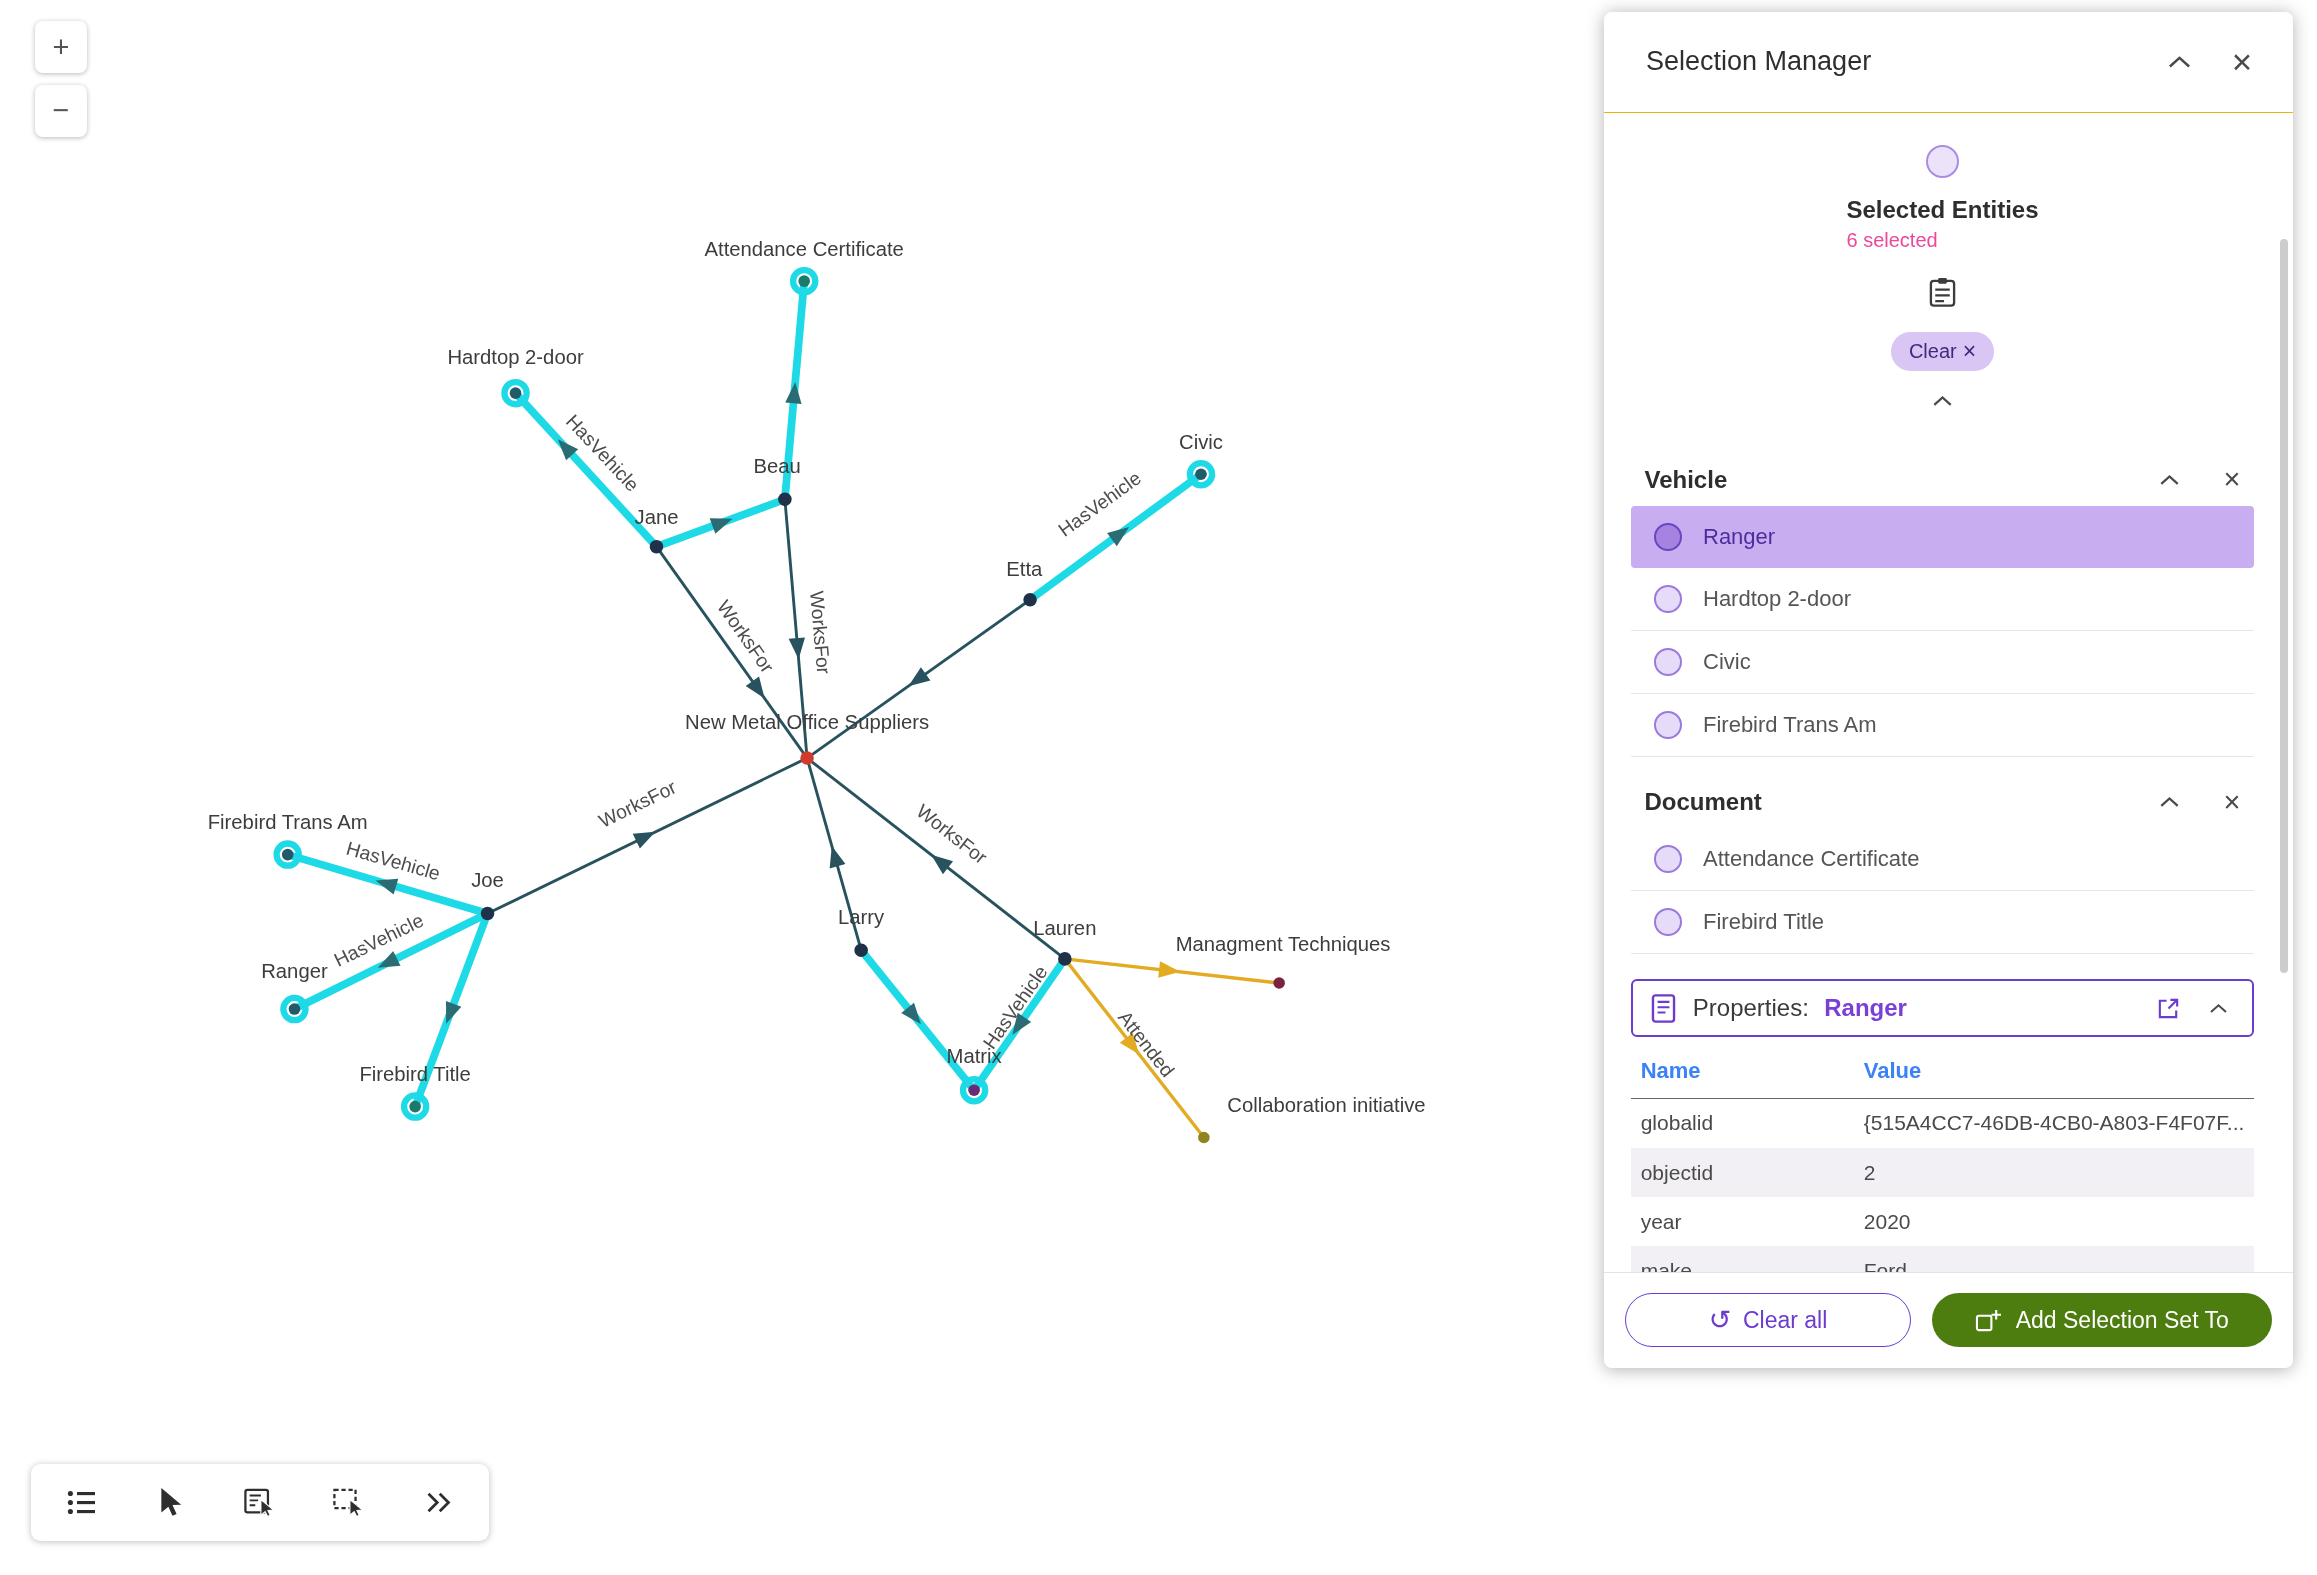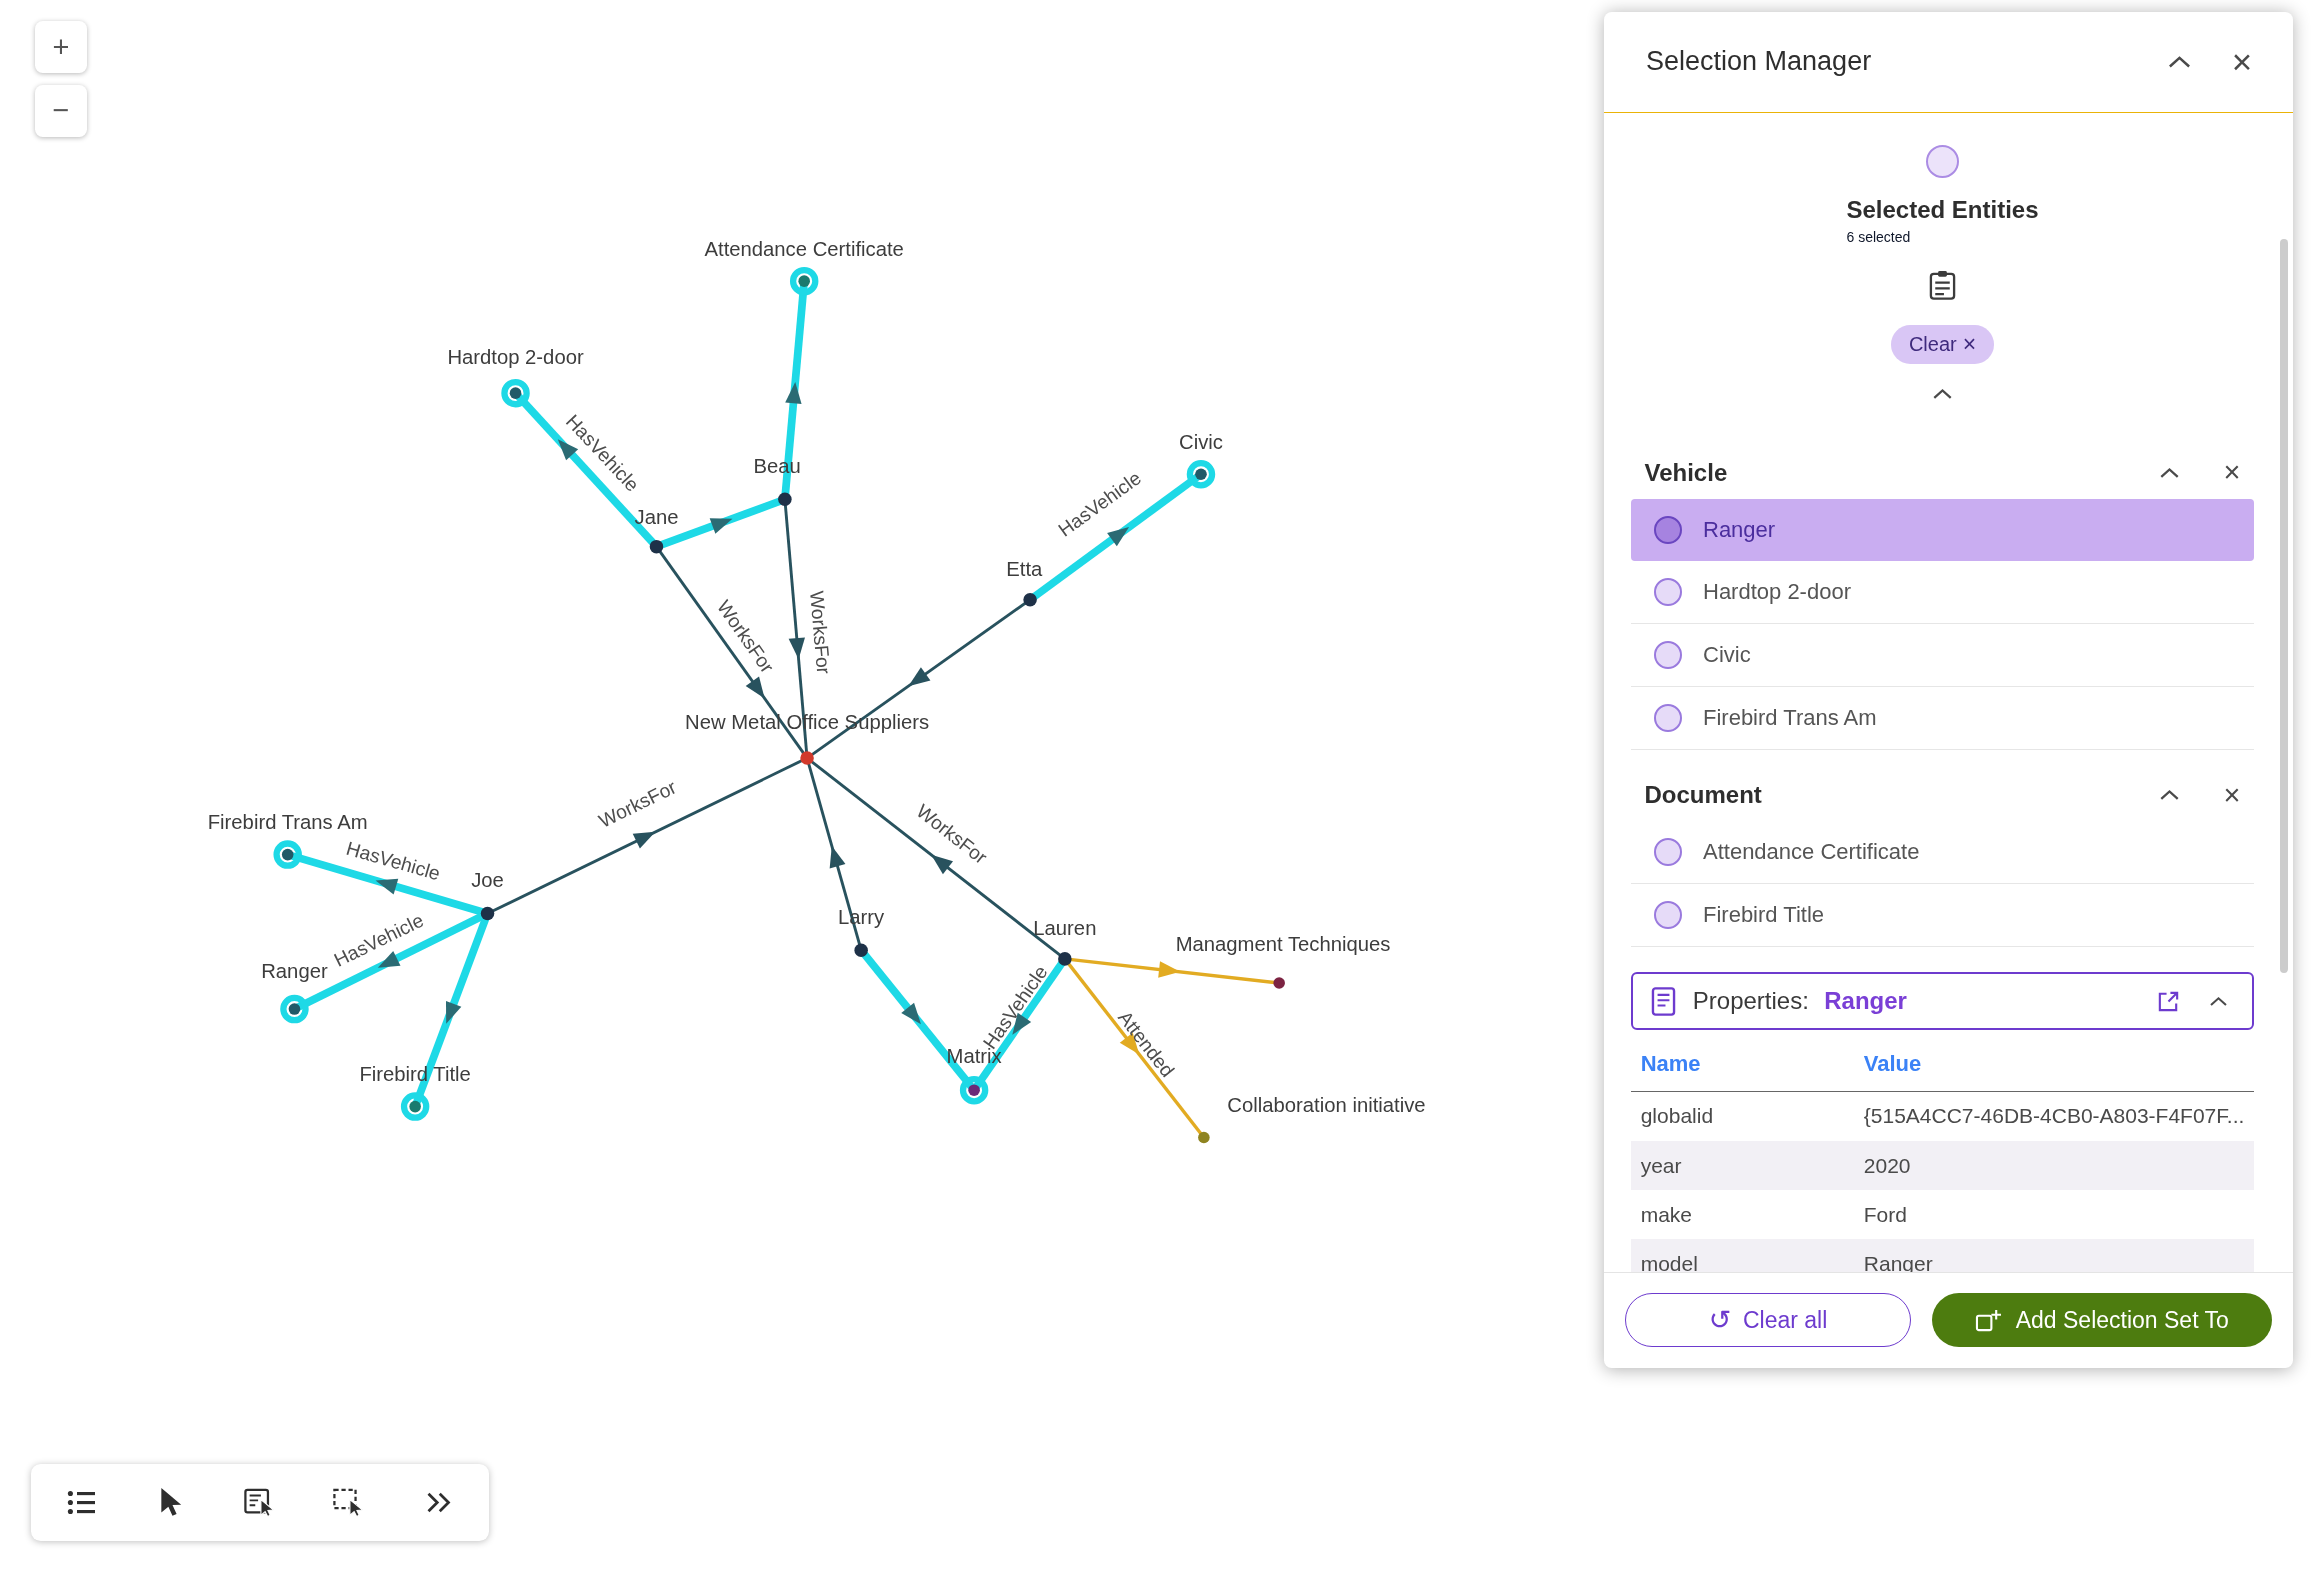--- a/index.html
+++ b/index.html
@@ -45,21 +45,21 @@
   .icon-btn { background:none; border:none; padding:5.8px; display:flex; align-items:center; justify-content:center; cursor:pointer; }
   .x-glyph { font-size:35px; line-height:1; color:#4a4a4a; font-family:"Liberation Sans",sans-serif; }
 
   .panel-body { flex:1; padding:23px 39px 0 27px; position:relative; overflow:hidden; }
   .scroll-thumb { position:absolute; right:4.8px; top:126px; width:8.7px; height:734px; background:#cccccc; border-radius:4.8px; }
 
   .sel-row { display:flex; align-items:center; gap:17.4px; padding:9.7px 7.7px 21px 7.7px;flex-direction:column; }
   .big-circle { width:29px; height:29px; border-radius:50%; border:2.9px solid #ab8ce4; background:#ece3fa; flex:0 0 auto; }
   .sel-texts { flex:1; }
   .sel-title { font-size:24px; color:#2e2e2e; font-weight:bold; }
-  .sel-sub { font-size:14px; color:#0f172a; margin-top:5.8px; }
+  .sel-sub { font-size:20px; color:#ec4899; margin-top:5.8px; }
   .clear-pill {
     display:flex; align-items:center; gap:6px; background:#d9c6f5; border:none;
     border-radius:19.3px; height:39px; padding:0 17.4px; cursor:pointer;
     font-size:20px; color:#3f2a7d; font-family:"Liberation Sans",sans-serif;
   }
   .clear-pill .x-glyph { font-size:23px; color:#3f2a7d; }
 
   .group-header { display:flex; align-items:center; margin:25px 7.7px 5.8px 13.5px; }
   .group-title { flex:1; font-size:24px; font-weight:bold; color:#2e2e2e; }
   .item-row {
@@ -351,20 +351,24 @@
           <th class="name-col">Name</th>
           <th>Value</th>
         </tr>
       </thead>
       <tbody>
         <tr>
           <td class="name-col">globalid</td>
           <td>{515A4CC7-46DB-4CB0-A803-F4F07F...</td>
         </tr>
         <tr>
+          <td class="name-col">objectid</td>
+          <td>2</td>
+        </tr>
+        <tr>
           <td class="name-col">year</td>
           <td>2020</td>
         </tr>
         <tr>
           <td class="name-col">make</td>
           <td>Ford</td>
         </tr>
         <tr>
           <td class="name-col">model</td>
           <td>Ranger</td>

